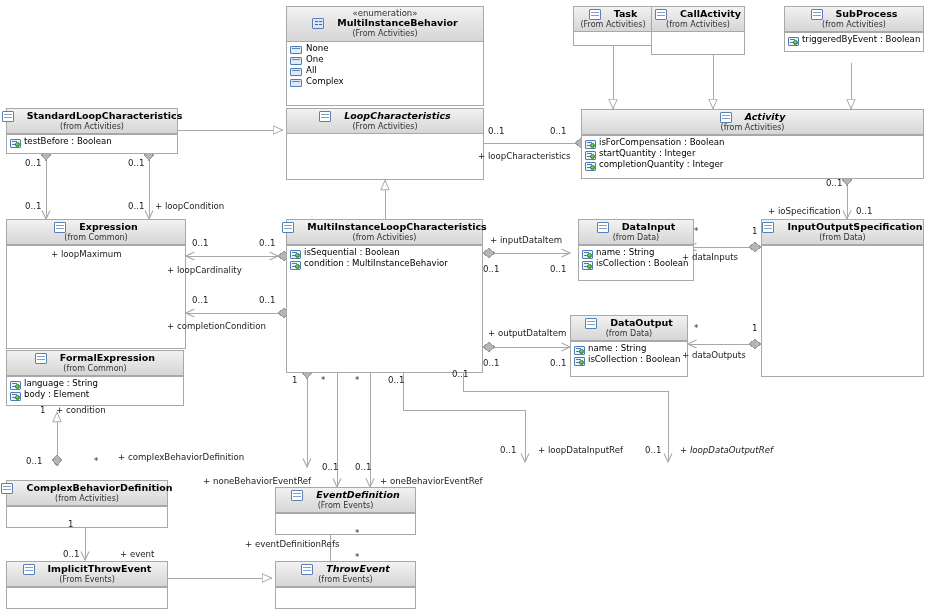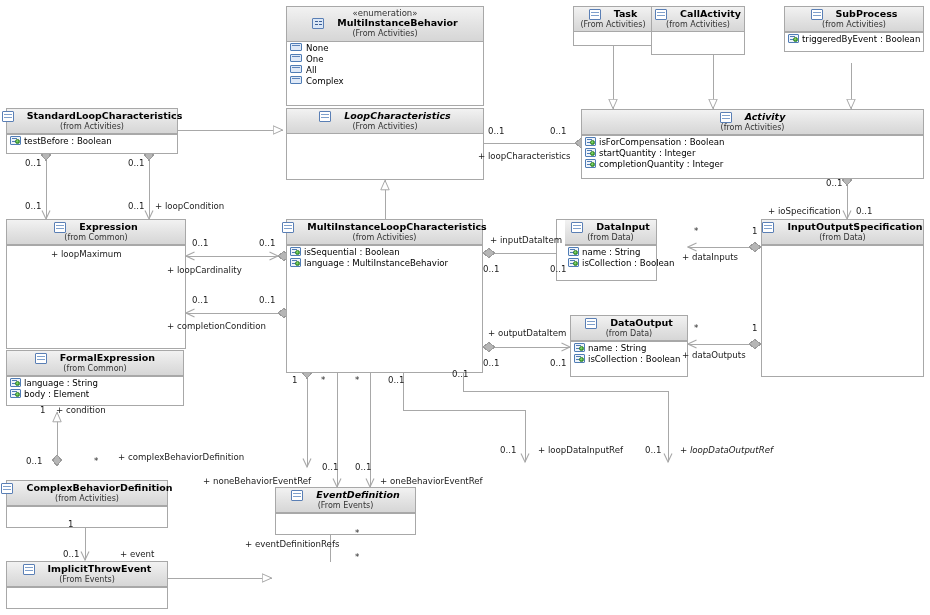--- a/index.html
+++ b/index.html
@@ -38,21 +38,21 @@
   .uml .cname.italic{font-style:italic;}
   .uml .stereo{font-size:8.5px;color:#333;line-height:1.1;}
   .uml .pkg{font-size:8px;color:#333;line-height:1.15;}
   .uml .compart{
     border-top:0px;
     padding:1px 2px 1px 2px;
     min-height:10px;
   }
   .uml .compart.sep{border-top:1px solid #a8a8a8;}
   .uml .attr{
-    display:flex;align-items:flex-start;gap:3px;
+    display:flex;align-items:flex-end;gap:3px;
     white-space:nowrap;font-size:8.6px;line-height:1.28;
     padding-left:1px;
   }
   .uml .empty{height:100%;}
 
   
   .ico{display:inline-block;flex:0 0 auto;position:relative;}
   
   .ico-class{width:10px;height:9px;border:1px solid #5a7fb5;background:#fff;border-radius:1px;}
   .ico-class:before{content:"";position:absolute;left:1px;right:1px;top:2px;height:1px;background:#7fa0cc;}
@@ -351,26 +351,26 @@
             <span class="r"></span>
             <span class="d"></span>
           </span>
         <span>isSequential : Boolean</span>
       </div>
       <div class="attr">
         <span class="ico ico-attr">
             <span class="r"></span>
             <span class="d"></span>
           </span>
-        <span>language : MultiInstanceBehavior</span>
-      </div>
-    </div>
-  </div>
-
-  <div class="uml" style="left:556px;top:219px;width:101px;height:62px;padding-left:8px;">
+        <span>condition : MultiInstanceBehavior</span>
+      </div>
+    </div>
+  </div>
+
+  <div class="uml" style="left:578px;top:219px;width:116px;height:62px;">
     <div class="hdr">
       <div class="nameline">
         <span class="ico ico-class"></span>
         <span class="cname">DataInput</span>
       </div>
       <div class="pkg">(from Data)</div>
     </div>
     <div class="compart sep">
       <div class="attr">
         <span class="ico ico-attr">
@@ -487,20 +487,32 @@
         <span class="ico ico-class"></span>
         <span class="cname">ImplicitThrowEvent</span>
       </div>
       <div class="pkg">(From Events)</div>
     </div>
     <div class="compart sep">
         <div class="empty"></div>
       </div>
   </div>
 
+  <div class="uml" style="left:275px;top:561px;width:141px;height:48px;">
+    <div class="hdr">
+      <div class="nameline">
+        <span class="ico ico-class"></span>
+        <span class="cname italic">ThrowEvent</span>
+      </div>
+      <div class="pkg">(from Events)</div>
+    </div>
+    <div class="compart sep">
+        <div class="empty"></div>
+      </div>
+  </div>
 
   <div class="lbl" style="left:488px;top:127px;">0..1</div>
   <div class="lbl" style="left:550px;top:127px;">0..1</div>
   <div class="lbl" style="left:478px;top:152px;">+ loopCharacteristics</div>
   <div class="lbl" style="left:25px;top:159px;">0..1</div>
   <div class="lbl" style="left:128px;top:159px;">0..1</div>
   <div class="lbl" style="left:25px;top:202px;">0..1</div>
   <div class="lbl" style="left:51px;top:202px;margin-top:48px;">+ loopMaximum</div>
   <div class="lbl" style="left:128px;top:202px;">0..1</div>
   <div class="lbl" style="left:155px;top:202px;">+ loopCondition</div>

